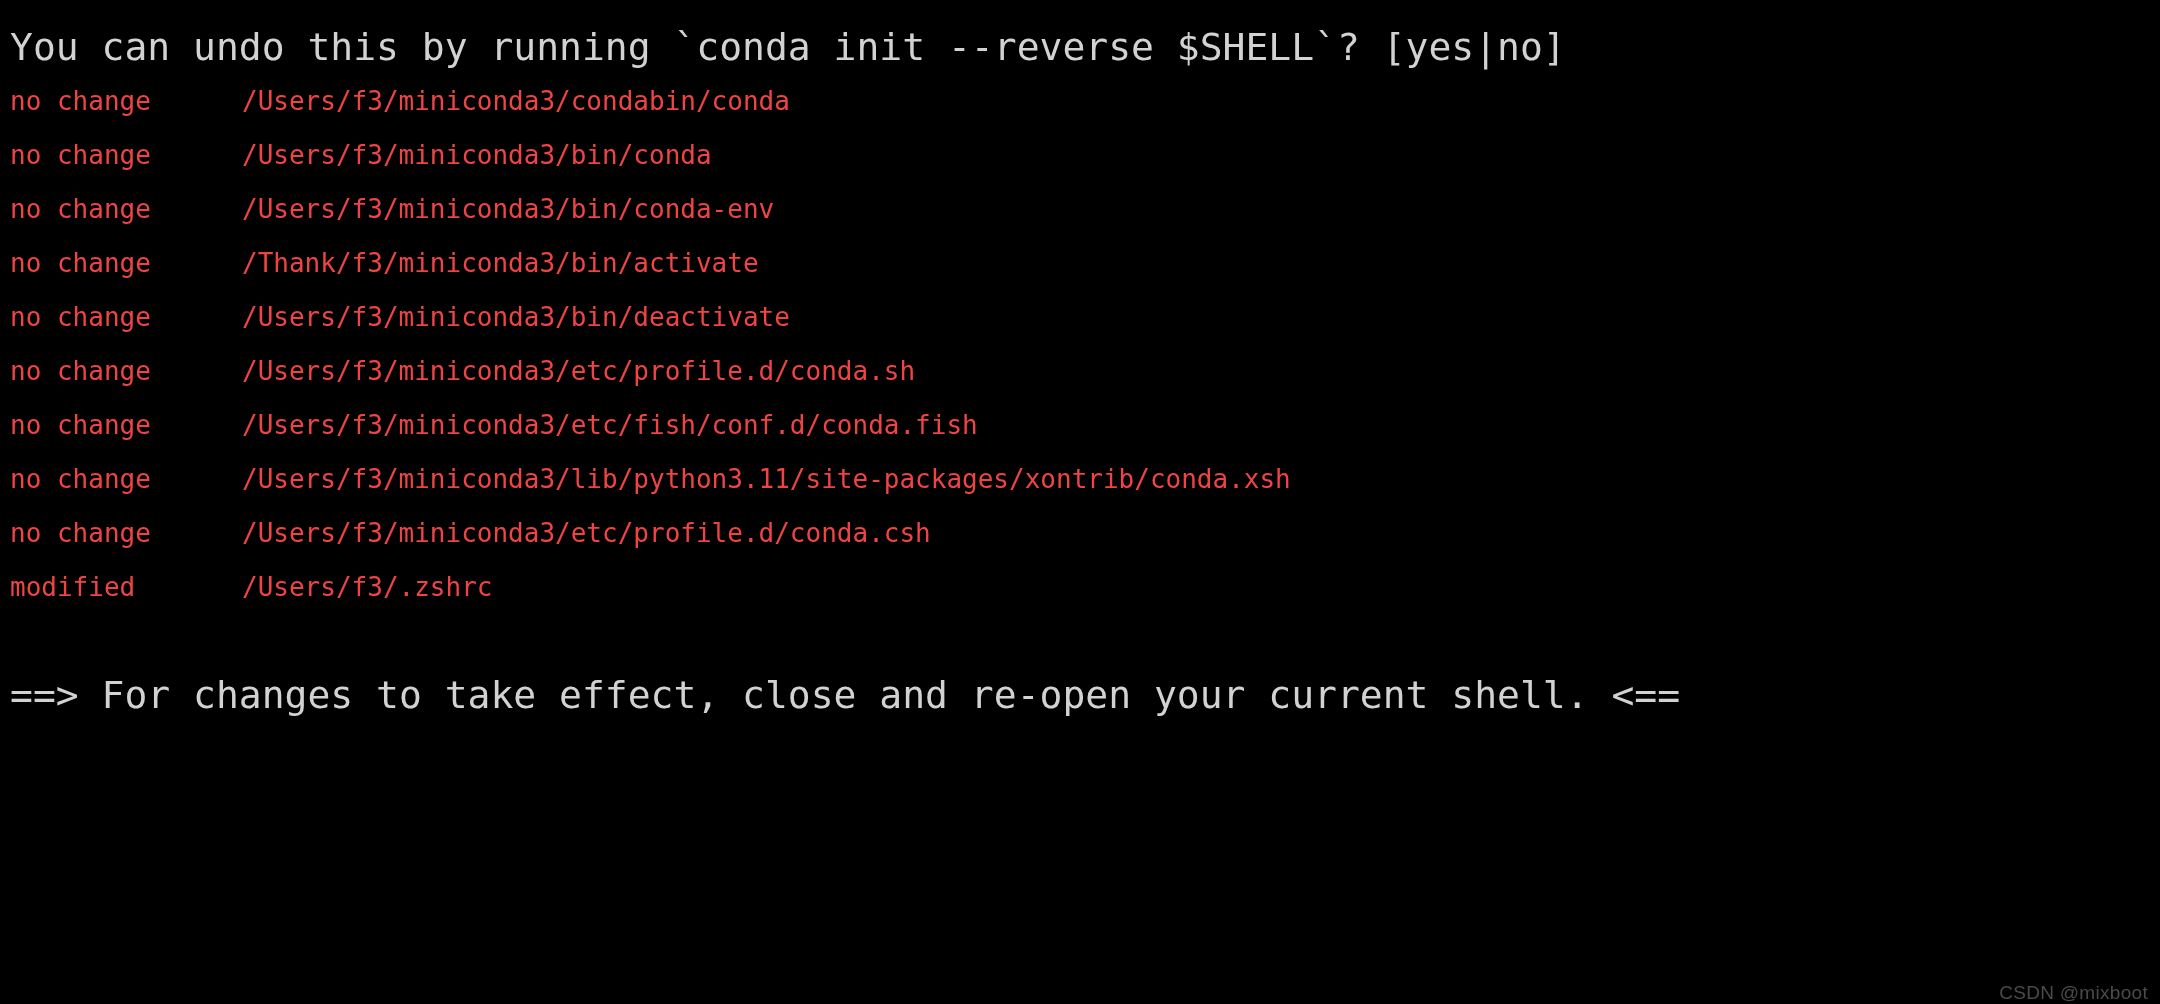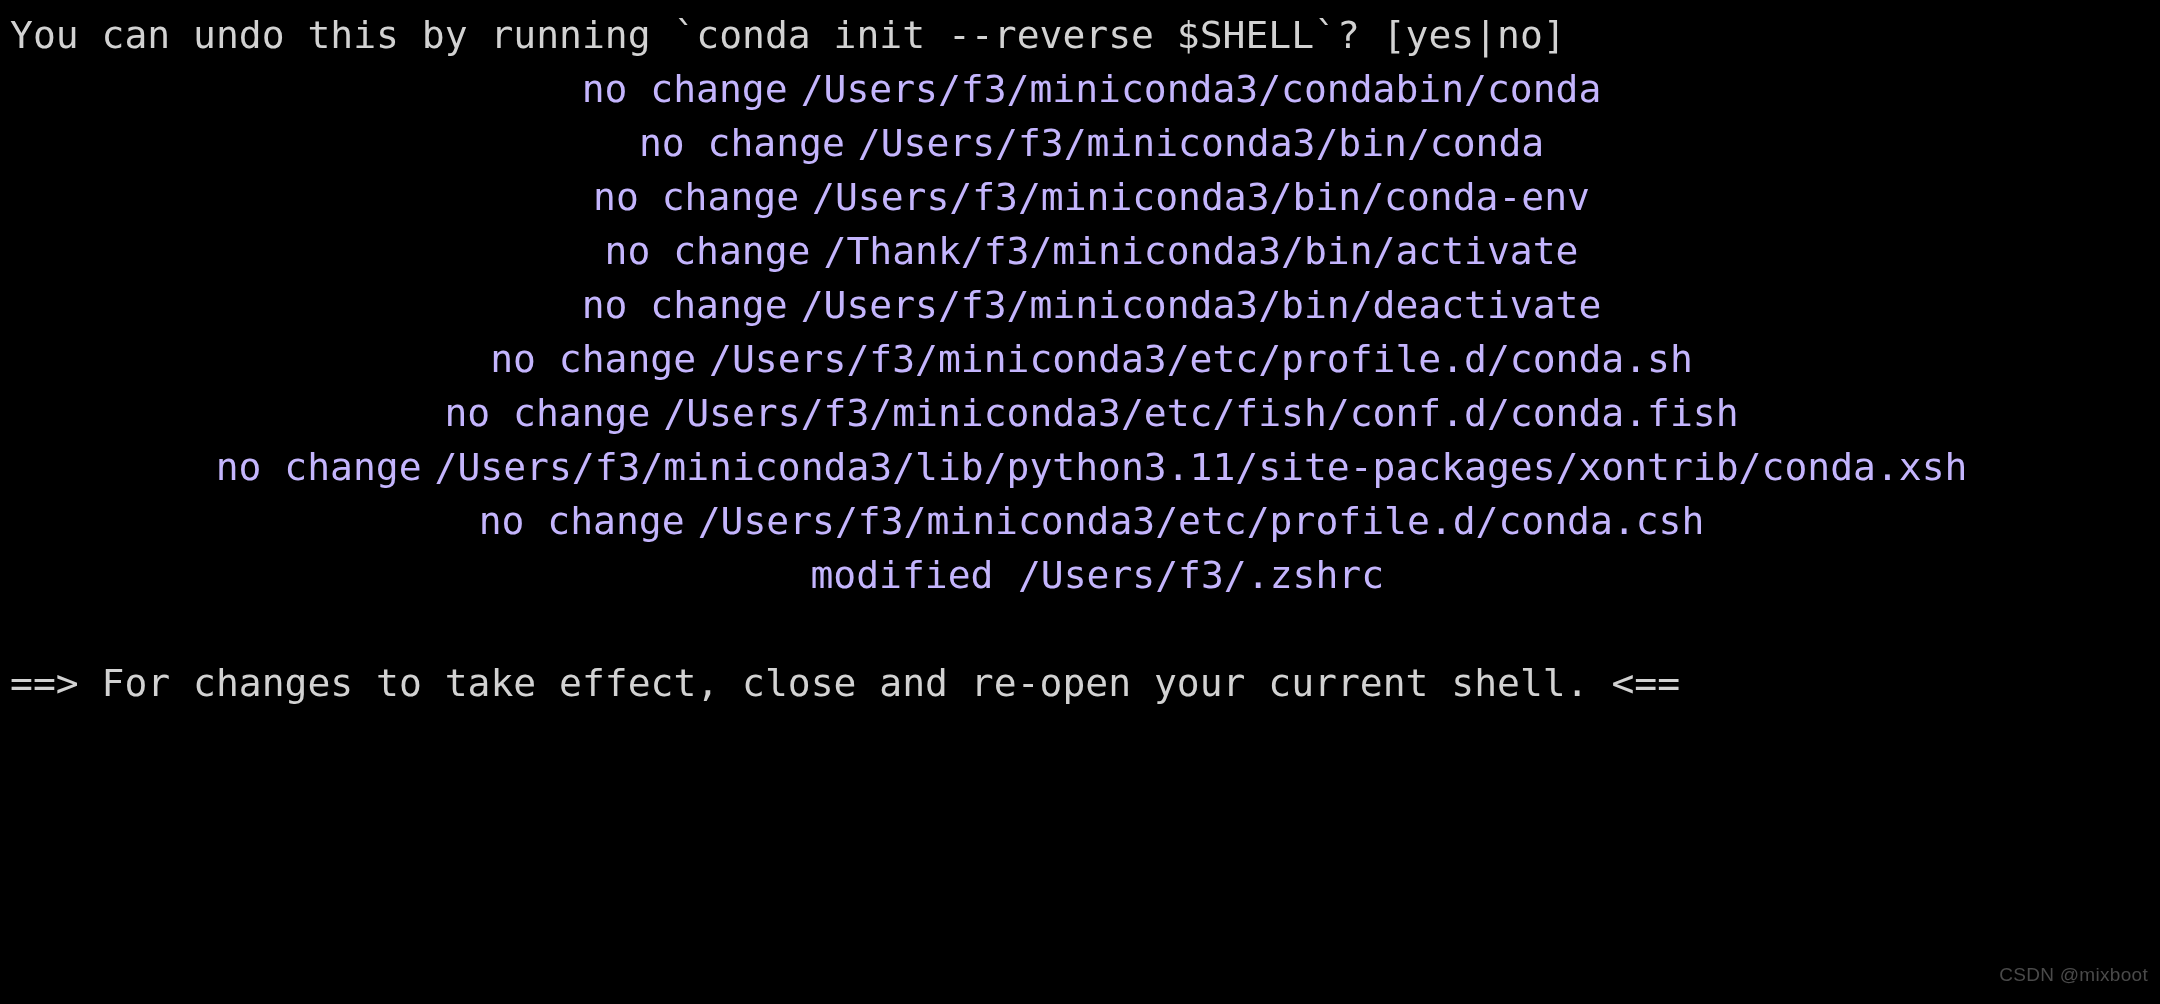--- a/index.html
+++ b/index.html
@@ -14,57 +14,56 @@
     overflow: hidden;
     font-family: "DejaVu Sans Mono", "Liberation Mono", monospace;
   }
   #terminal {
     position: relative;
     width: 2160px;
     height: 1004px;
     background: #000000;
     color: #d2d2d2;
     box-sizing: border-box;
-    padding: 8px 0 0 10px;
+    padding: 20px 0 0 10px;
   }
   .line {
     height: 54px;
     line-height: 54px;
     font-size: 38px;
     letter-spacing: 0px;
     white-space: pre;
     color: #d2d2d2;
     font-family: "DejaVu Sans Mono", "Liberation Mono", monospace;
   }
   .line.blank {
     color: transparent;
   }
   .row {
     height: 54px;
     line-height: 54px;
-    font-size: 38px;
+    font-size: 26px;
     white-space: pre;
     display: block;
     font-family: "DejaVu Sans Mono", "Liberation Mono", monospace;
-    color: #c4b5fd;
-    text-align: center;
+    color: #ef4444;
   }
   .row .status {
     display: inline-block;
     width: 232px;
     white-space: pre;
   }
   .row .path {
     display: inline-block;
     white-space: pre;
   }
   #watermark {
     position: absolute;
     right: 12px;
-    bottom: 18px;
+    bottom: 0;
     font-family: "Liberation Sans", sans-serif;
     font-size: 19px;
     color: #4a4a4a;
     letter-spacing: 0.3px;
     white-space: pre;
   }
 </style>
 </head>
 <body>
 

